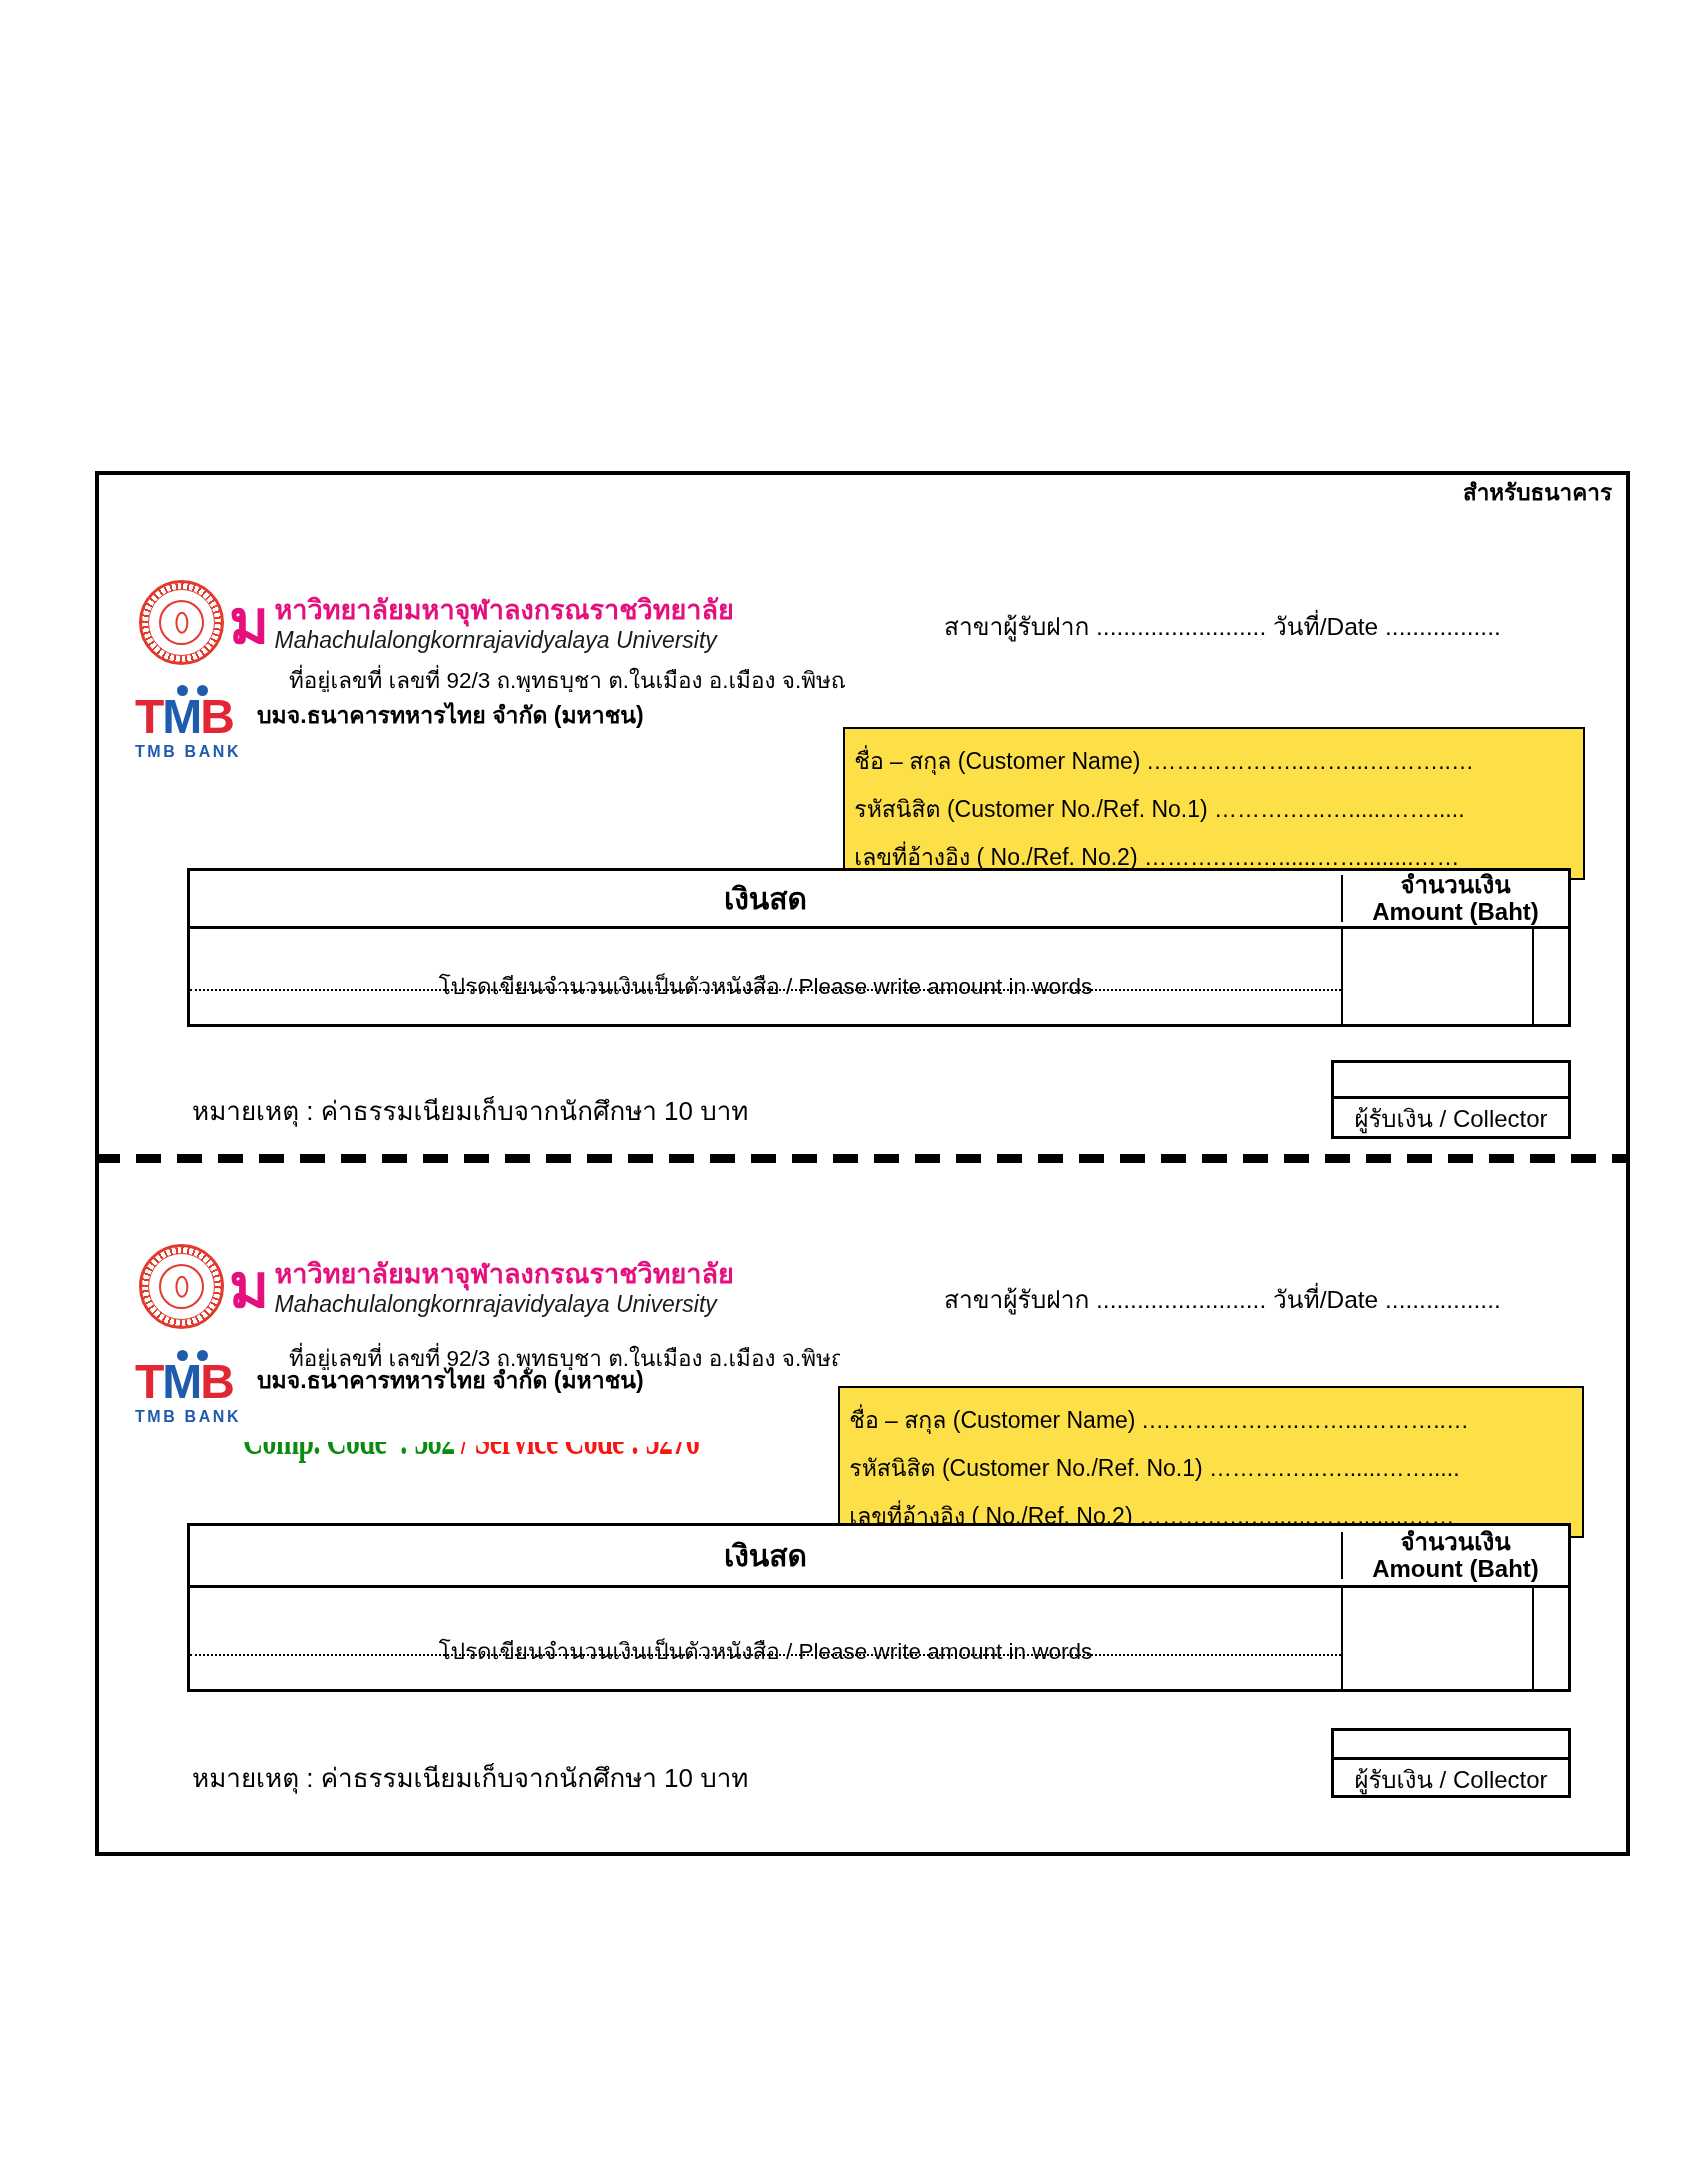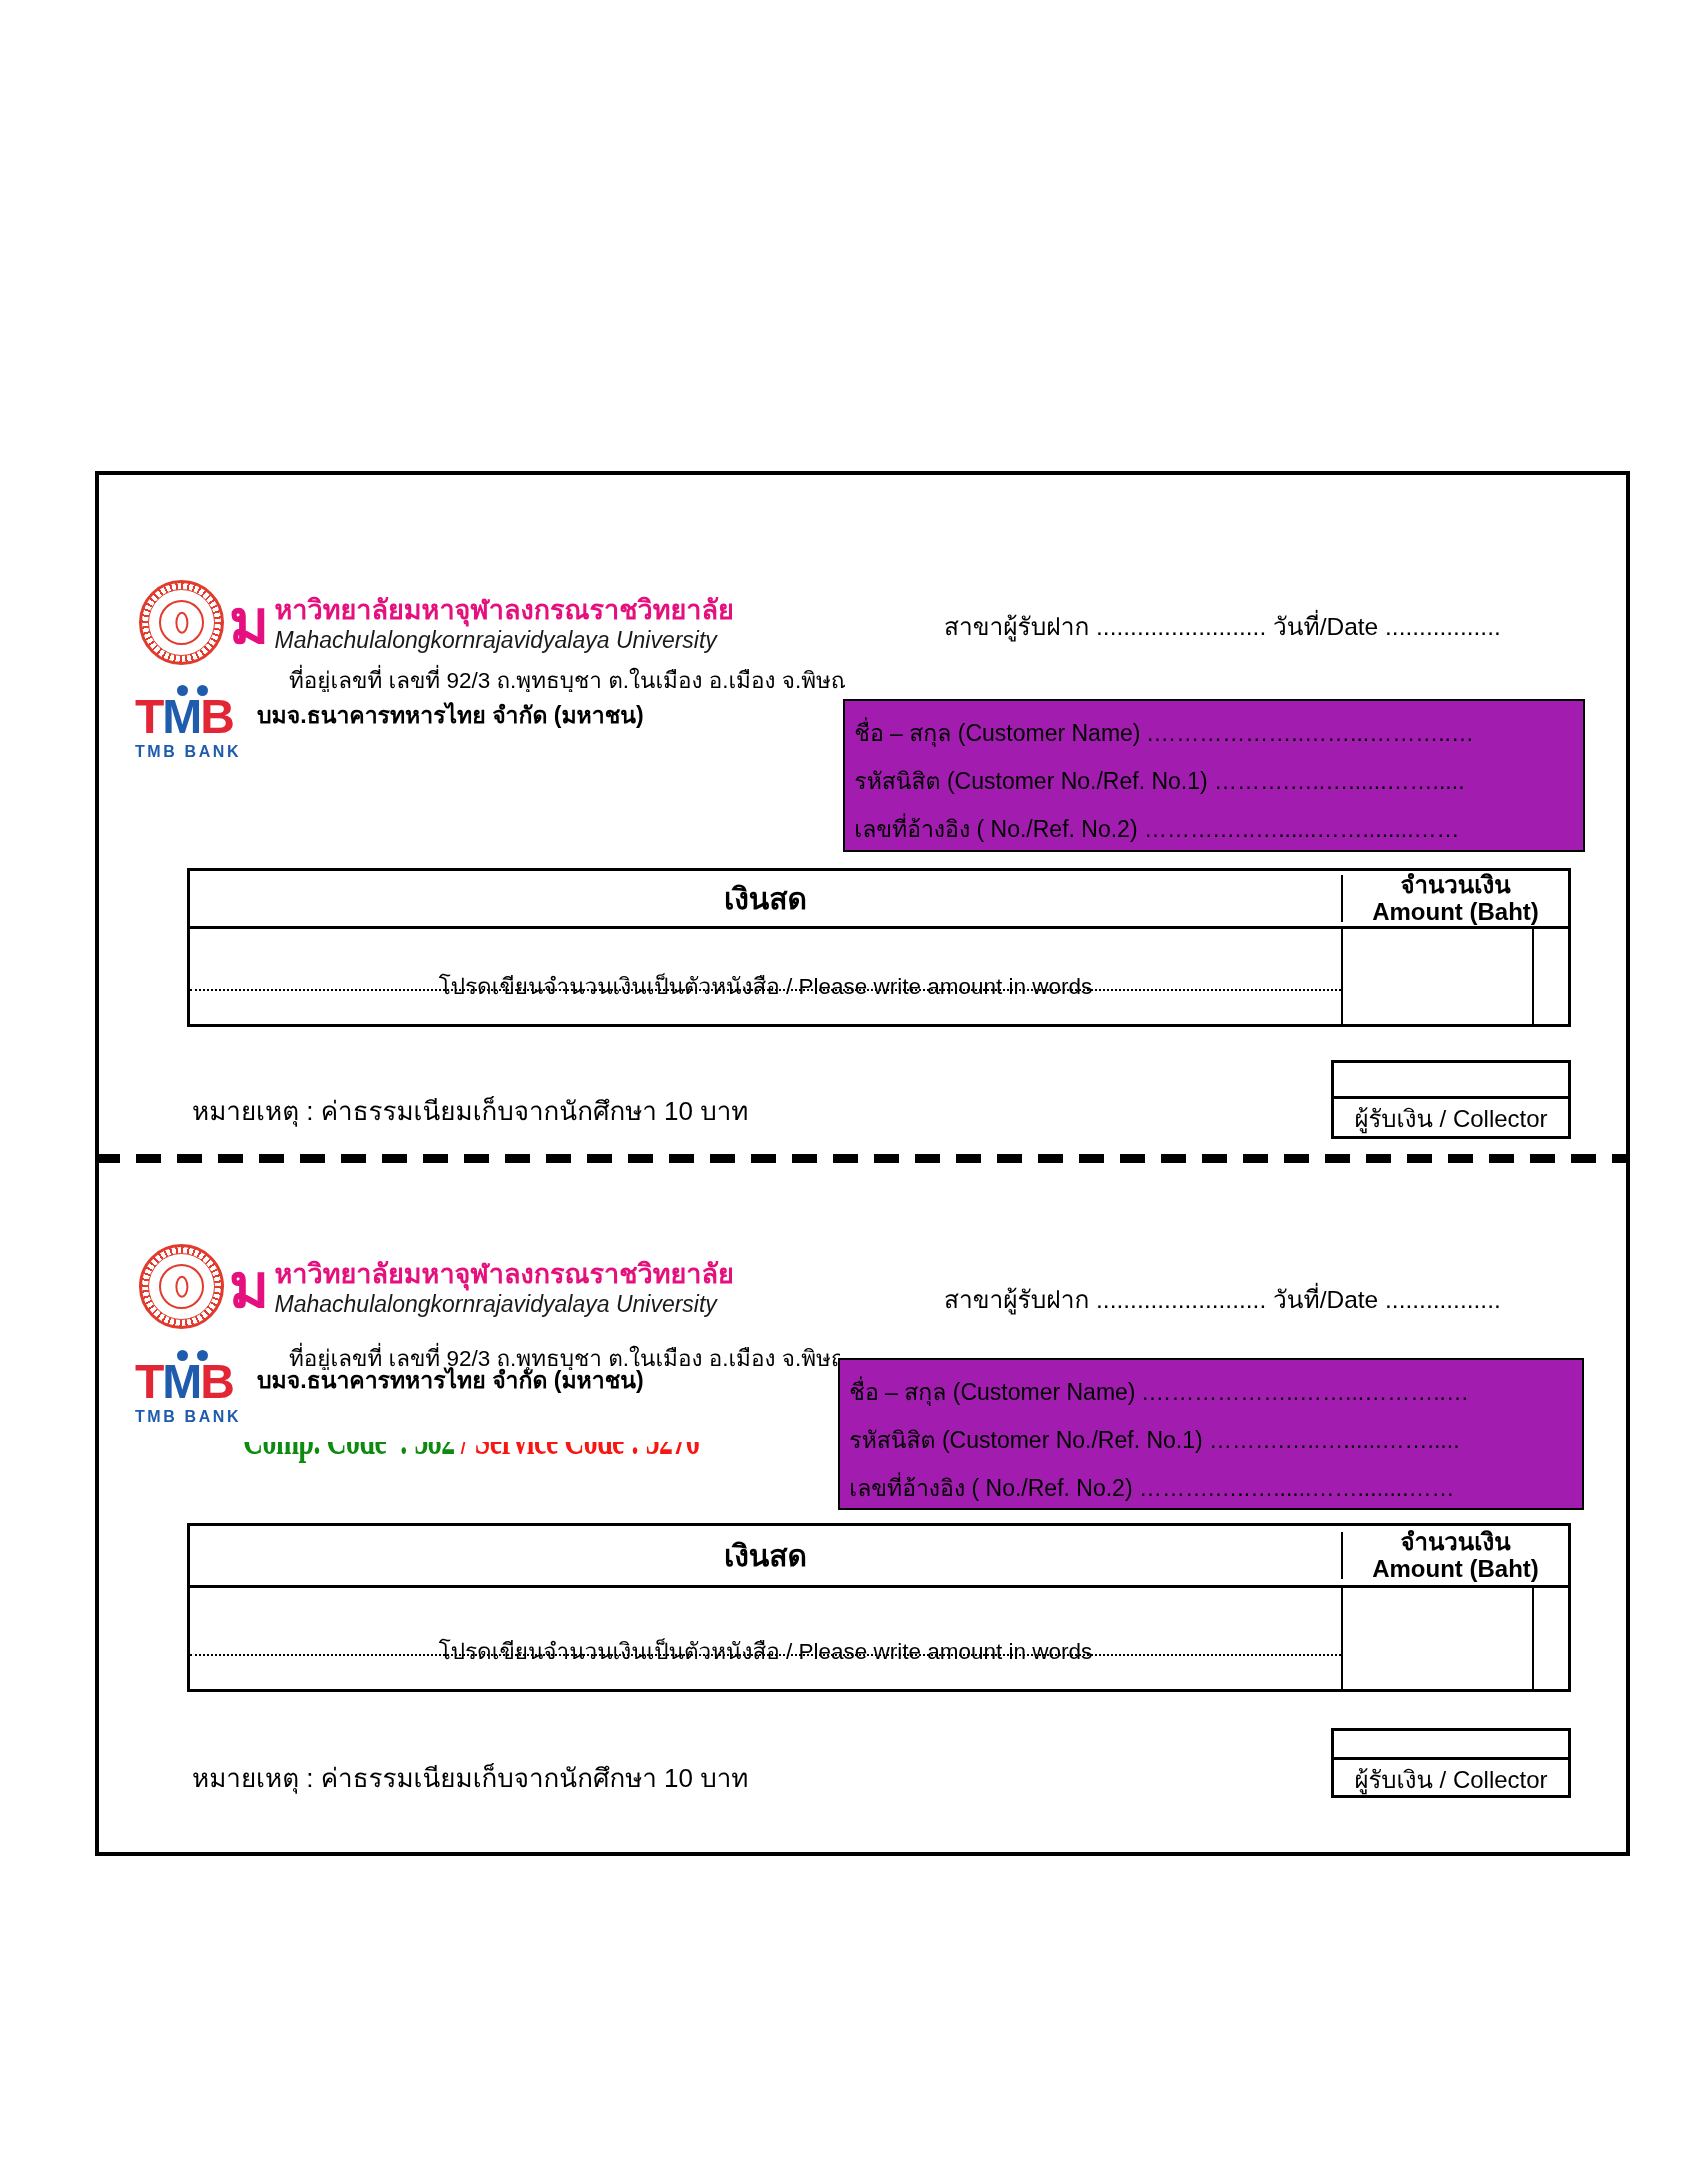--- a/index.html
+++ b/index.html
@@ -58,21 +58,21 @@
   .tmb-caption{position:absolute;top:58px;left:0;font-size:16px;font-weight:bold;color:var(--tmb-blue);letter-spacing:2.6px;white-space:nowrap;}
   
   .company{font-size:23px;font-weight:bold;white-space:nowrap;}
   
   .compcode{font-family:"Liberation Serif", serif;font-weight:bold;font-size:42px;
     white-space:pre;transform:scaleX(.66);transform-origin:0 0;letter-spacing:-0.7px;line-height:44px;}
   .cc-green{color:var(--green);} .cc-red{color:var(--red);}
   .cc-clip{overflow:hidden;height:28px;width:662px;}
   .cc-clip .compcode{position:relative;top:-24px;}
   
-  .custbox{border:2.6px solid #000;background:#a21caf;padding:8px 4px 0 9.3px;}
+  .custbox{border:2.6px solid #000;background:#fde047;padding:8px 4px 0 9.3px;margin-top:28px;}
   .custline{font-size:23px;line-height:48px;white-space:nowrap;overflow:hidden;}
   
   .ftable{width:1384px;border:3.3px solid #000;background:#fff;display:flex;flex-direction:column;}
   .ft-header{height:58px;border-bottom:3.3px solid #000;display:flex;flex:none;align-items:center;}
   .ft-cash{width:1153px;border-right:2.6px solid #000;display:flex;align-items:center;justify-content:center;
     font-size:30px;font-weight:bold;}
   .ft-amt{flex:1;display:flex;flex-direction:column;align-items:center;justify-content:center;
     font-size:24px;font-weight:bold;line-height:1.12;}
   .ft-body{flex:1;display:flex;min-height:0;}
   .ft-cashbody{width:1153px;border-right:2.6px solid #000;position:relative;
@@ -91,20 +91,21 @@
   .dashed{left:95px;width:1535px;height:9.3px;
     background:repeating-linear-gradient(90deg,#000 0 25px,transparent 25px 41px);}
 </style>
 </head>
 <body>
 
 <div class="page">
 
   <div class="abs frame"></div>
 
+  <div class="abs copylabel" style="top:474px;">สำหรับธนาคาร</div>
 
   <div class="abs seal" style="left:139px;top:580px;">
     <div class="seal-inner"></div>
     <div class="seal-core"></div>
     <div class="seal-center"></div>
   </div>
 
   <div class="abs wordmark" style="left:229px;top:594px;">
     <span class="wm-init">ม</span>
     <div>

